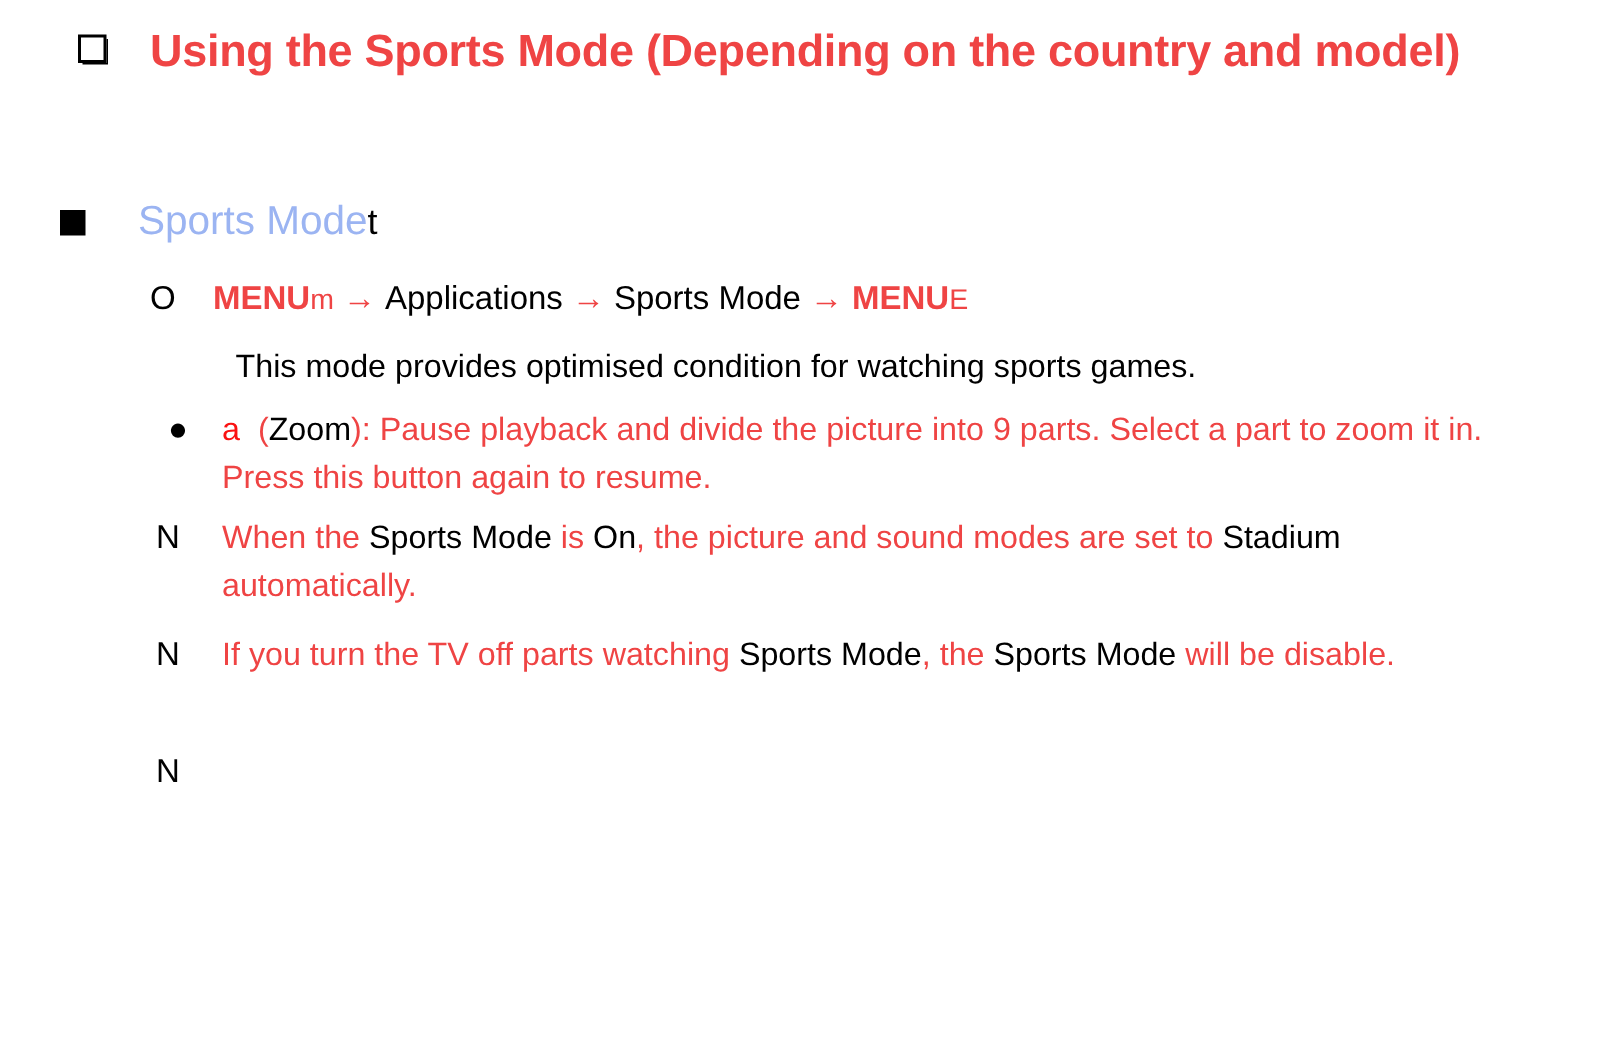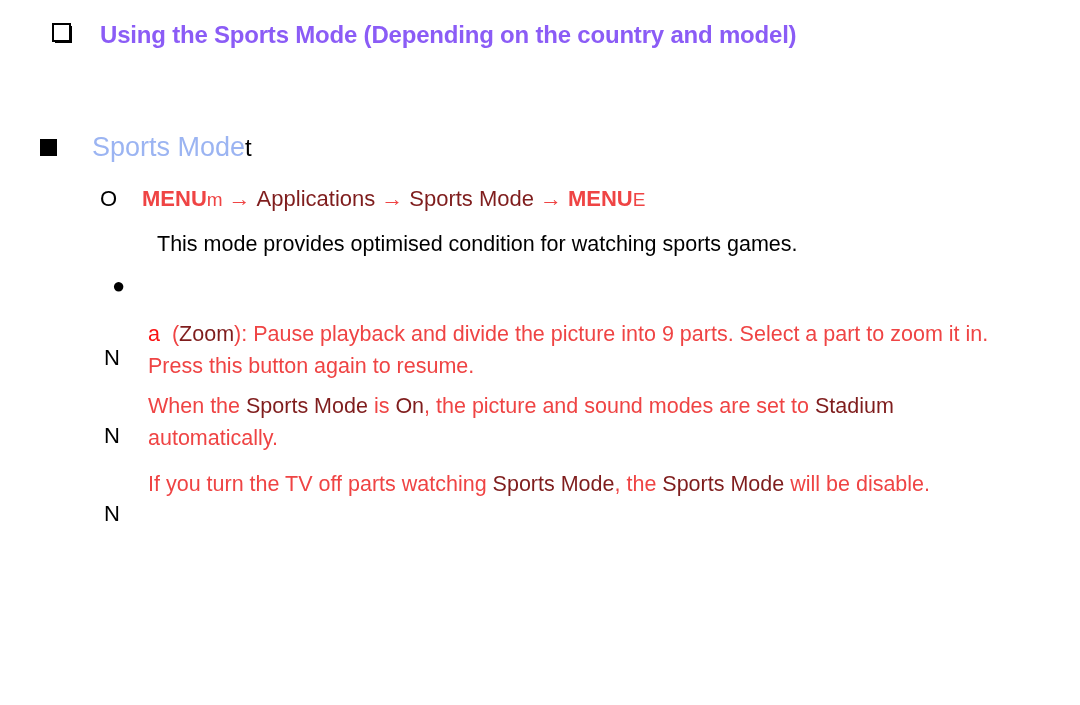--- a/index.html
+++ b/index.html
@@ -51,25 +51,25 @@
   .title-bullet .sq-main {
     position: absolute;
     left: 0;
     top: 0;
     width: 15px;
     height: 15px;
     background: #ffffff;
     border: 2px solid #000000;
   }
   .title-text {
-    font-size: 24px;
+    font-size: 30px;
     font-weight: bold;
     line-height: 46px;
     letter-spacing: -0.2px;
-    color: #8b5cf6;
+    color: #ef4444;
     max-width: 880px;
   }
 
   
   .subhead-row {
     position: absolute;
     left: 40px;
     top: 130px;
     display: flex;
     align-items: center;
@@ -117,39 +117,38 @@
     width: 40px;
     font-size: 22px;
     line-height: 32px;
     padding-left: 4px;
     box-sizing: border-box;
   }
   .body-text {
     font-size: 21.5px;
     line-height: 32px;
     color: #000000;
-    margin-top: 48px;
   }
   .menu-line {
     font-size: 22px;
     line-height: 30px;
     white-space: nowrap;
   }
   .menu-line .bold {
     font-weight: bold;
   }
   .menu-line .small-glyph {
     font-size: 19px;
     font-weight: normal;
   }
   .menu-line .arrow {
     padding: 0 6px;
   }
 
-  .blue { color: #7f1d1d; }
+  .blue { color: #000000; }
   .red  { color: #FA1212; }
   .black{ color: #ef4444; }
 
   .plain-para {
     position: absolute;
     font-size: 21.5px;
     line-height: 32px;
     color: #000000;
     margin-left: 48px;
   }

